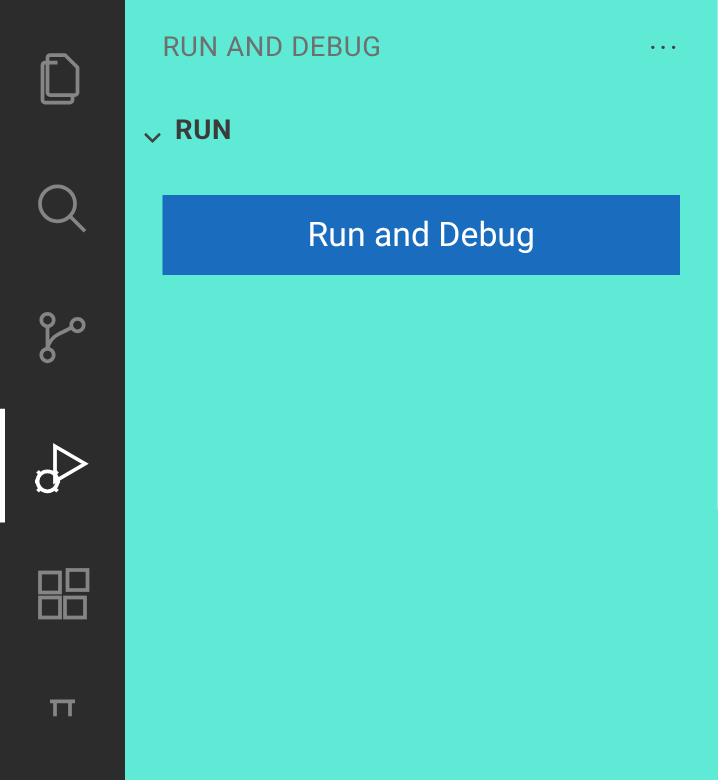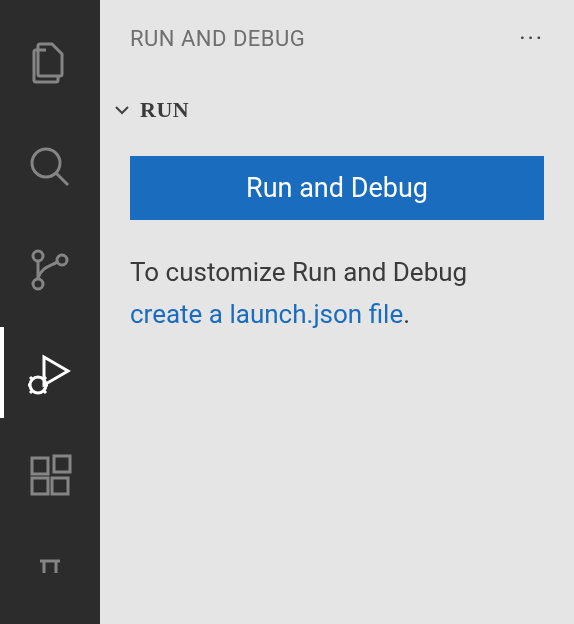--- a/index.html
+++ b/index.html
@@ -41,21 +41,21 @@
       bottom: 0;
       width: 4px;
       background: #ffffff;
     }
     .activity-item svg {
       width: 48px;
       height: 48px;
     }
     .sidebar {
       flex: 1;
-      background: #e5e5e5;
+      background: #5eead4;
       display: flex;
       flex-direction: column;
     }
     .sidebar-header {
       display: flex;
       align-items: center;
       justify-content: space-between;
       padding: 22px 26px 10px 30px;
     }
     .sidebar-title {
@@ -67,24 +67,22 @@
     .more-button {
       color: #424242;
       cursor: pointer;
       padding: 4px;
       font-size: 24px;
       letter-spacing: 2px;
       line-height: 1;
     }
     .section-header {
       display: flex;
-      align-items: center;
       padding: 28px 0 0 4px;
       cursor: pointer;
-      font-family: Liberation Serif, serif;
     }
     .chevron {
       width: 36px;
       height: 36px;
       display: flex;
       align-items: center;
       justify-content: center;
       color: #424242;
     }
     .chevron svg {
@@ -200,18 +198,15 @@
       <svg viewBox="0 0 24 24" fill="none" stroke="currentColor" stroke-width="2">
         <polyline points="6 9 12 15 18 9"></polyline>
       </svg>
     </div>
     <div class="section-title">RUN</div>
   </div>
 
   <div class="panel-content">
     <button class="run-debug-button">Run and Debug</button>
 
-    <div class="info-text">
-      <span>To customize Run and Debug </span><span class="link">create a launch.json file</span><span>.</span>
-    </div>
 
   </div>
 </div>
 
 </body></html>

